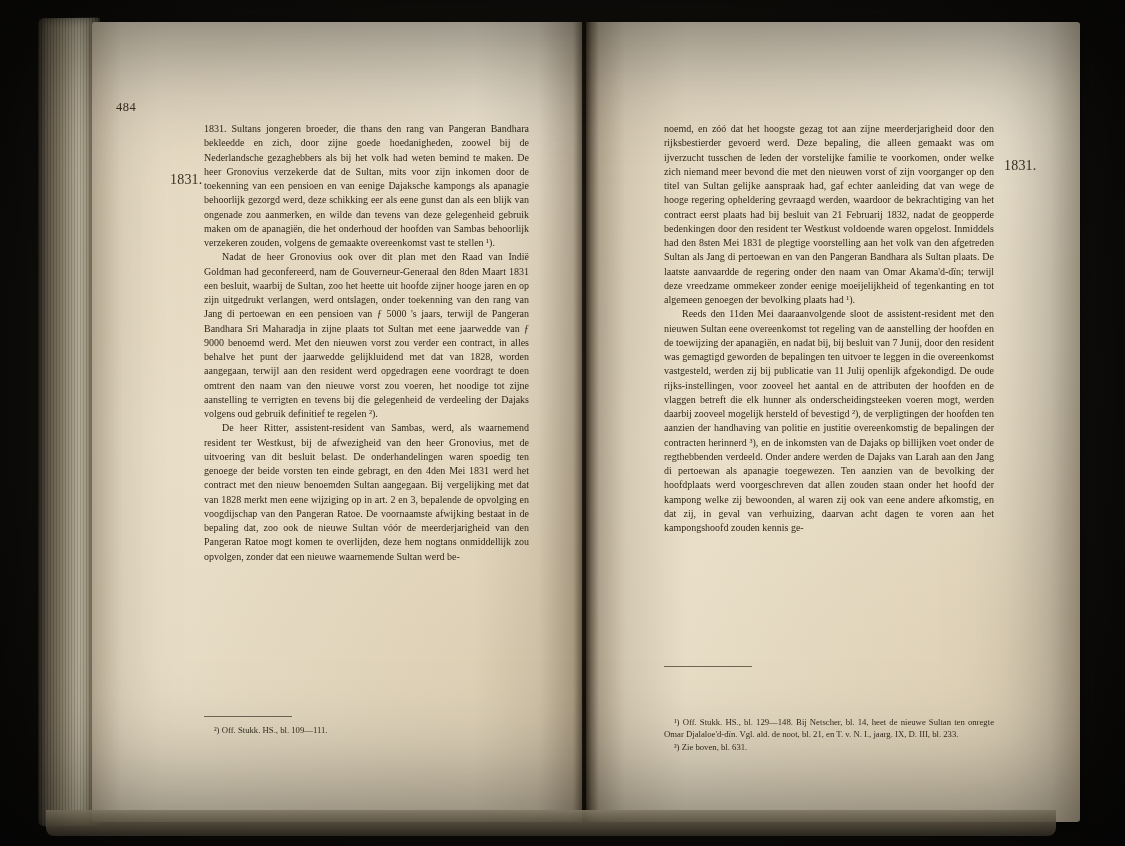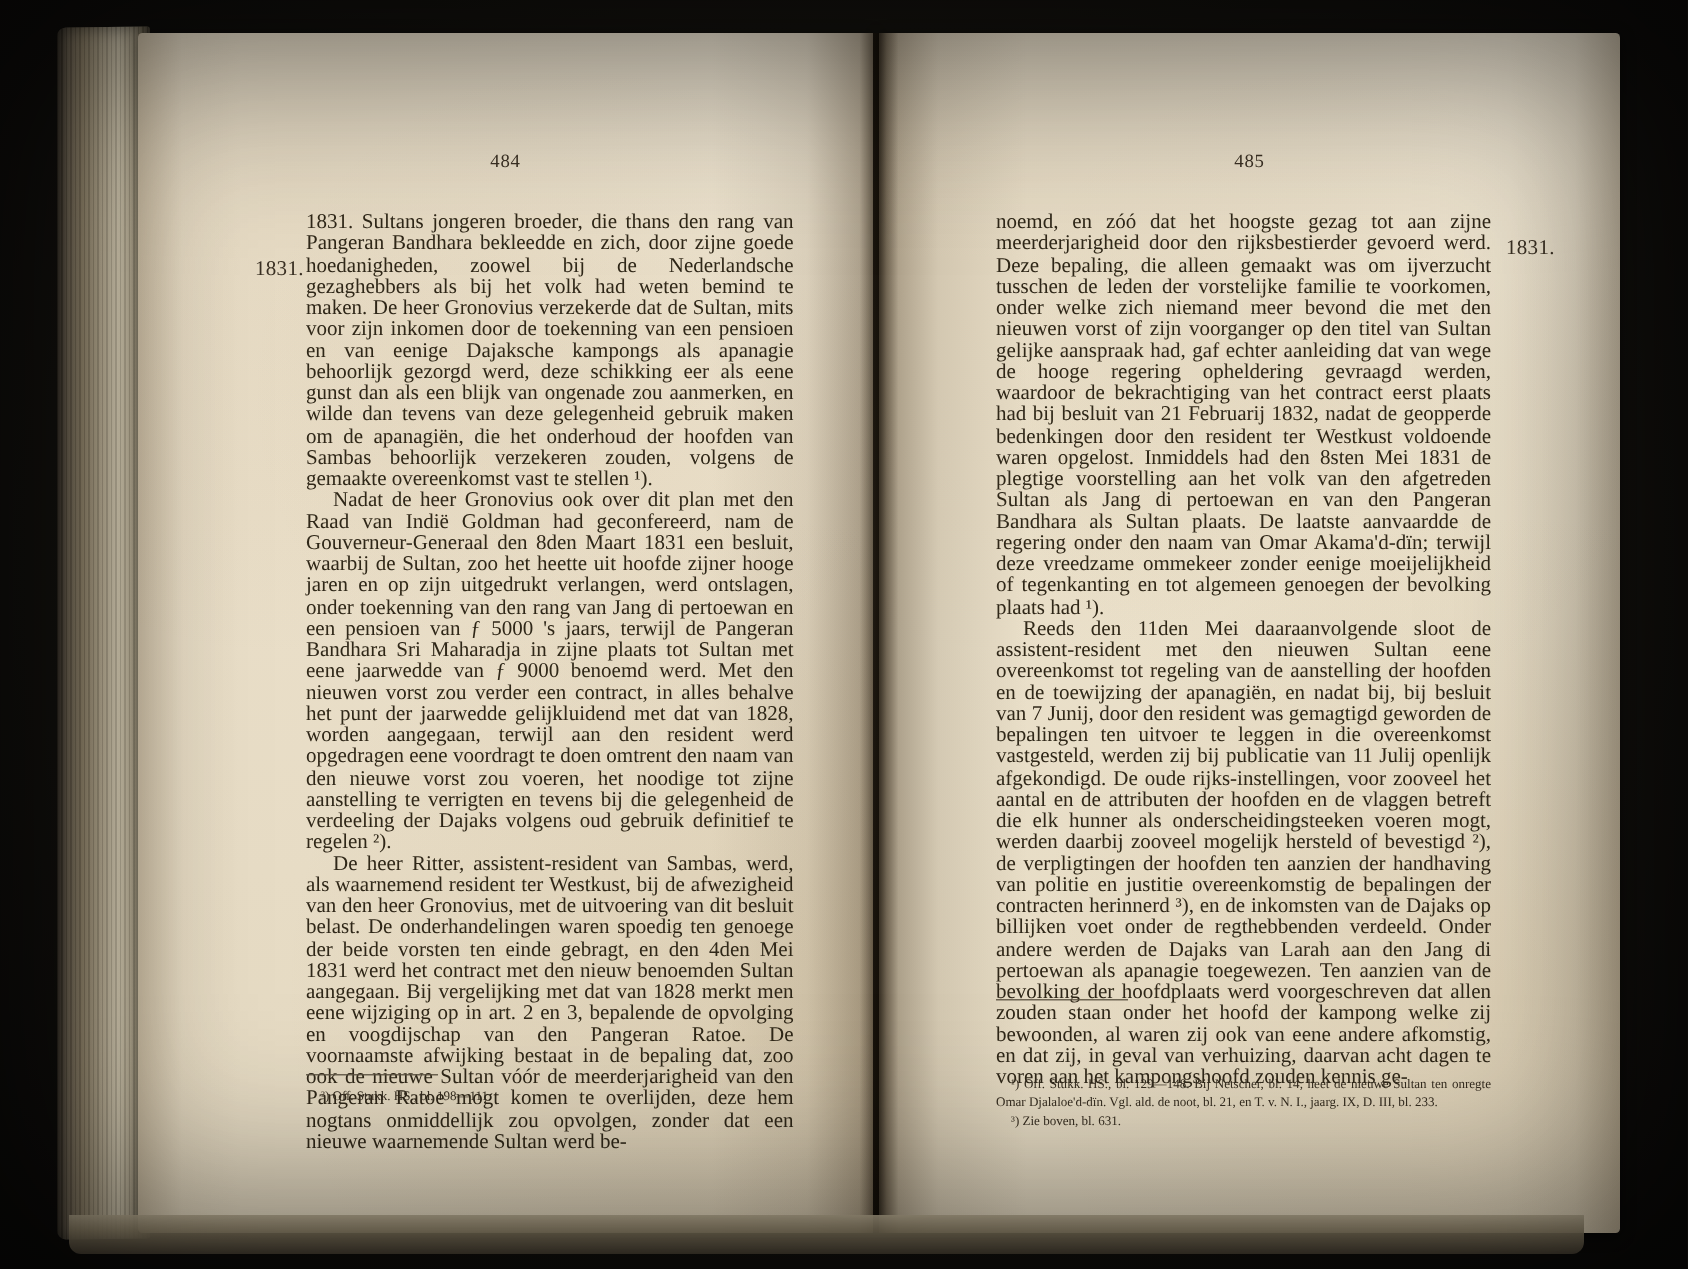--- a/index.html
+++ b/index.html
@@ -128,29 +128,30 @@
     height: 800px;
     color: #2b2419;
   }
   .page-left  { left: 62px;  width: 490px; }
   .page-right { left: 556px; width: 494px; }
 
   .folio {
     position: absolute;
     top: 78px;
     width: 100%;
-    text-align: center;
+    text-align: left;
     font-size: 12.5px;
     letter-spacing: 0.5px;
     color: #3b3124;
+    padding-left: 24px;
   }
   .col {
     position: absolute;
-    top: 120px;
-    font-size: 14px;
+    top: 100px;
+    font-size: 10px;
     line-height: 14.25px;
     text-align: justify;
     text-justify: inter-word;
     color: #2f2718;
     hyphens: manual;
   }
   .page-left .col  { left: 112px; width: 325px; }
   .page-right .col { left: 78px;  width: 330px; }
 
   .year-mark {
@@ -218,26 +219,25 @@
       <div class="year-mark year-left">1831.</div>
 
       <div class="col">
         <p class="noindent">1831. Sultans jongeren broeder, die thans den rang van Pangeran Bandhara bekleedde en zich, door zijne goede hoedanigheden, zoowel bij de Nederlandsche gezaghebbers als bij het volk had weten bemind te maken. De heer Gronovius verzekerde dat de Sultan, mits voor zijn inkomen door de toekenning van een pensioen en van eenige Dajaksche kampongs als apanagie behoorlijk gezorgd werd, deze schikking eer als eene gunst dan als een blijk van ongenade zou aanmerken, en wilde dan tevens van deze gelegenheid gebruik maken om de apanagiën, die het onderhoud der hoofden van Sambas behoorlijk verzekeren zouden, volgens de gemaakte overeenkomst vast te stellen ¹).</p>
         <p>Nadat de heer Gronovius ook over dit plan met den Raad van Indië Goldman had geconfereerd, nam de Gouverneur-Generaal den 8den Maart 1831 een besluit, waarbij de Sultan, zoo het heette uit hoofde zijner hooge jaren en op zijn uitgedrukt verlangen, werd ontslagen, onder toekenning van den rang van Jang di pertoewan en een pensioen van ƒ 5000 's jaars, terwijl de Pangeran Bandhara Sri Maharadja in zijne plaats tot Sultan met eene jaarwedde van ƒ 9000 benoemd werd. Met den nieuwen vorst zou verder een contract, in alles behalve het punt der jaarwedde gelijkluidend met dat van 1828, worden aangegaan, terwijl aan den resident werd opgedragen eene voordragt te doen omtrent den naam van den nieuwe vorst zou voeren, het noodige tot zijne aanstelling te verrigten en tevens bij die gelegenheid de verdeeling der Dajaks volgens oud gebruik definitief te regelen ²).</p>
         <p>De heer Ritter, assistent-resident van Sambas, werd, als waarnemend resident ter Westkust, bij de afwezigheid van den heer Gronovius, met de uitvoering van dit besluit belast. De onderhandelingen waren spoedig ten genoege der beide vorsten ten einde gebragt, en den 4den Mei 1831 werd het contract met den nieuw benoemden Sultan aangegaan. Bij vergelijking met dat van 1828 merkt men eene wijziging op in art. 2 en 3, bepalende de opvolging en voogdijschap van den Pangeran Ratoe. De voornaamste afwijking bestaat in de bepaling dat, zoo ook de nieuwe Sultan vóór de meerderjarigheid van den Pangeran Ratoe mogt komen te overlijden, deze hem nogtans onmiddellijk zou opvolgen, zonder dat een nieuwe waarnemende Sultan werd be-</p>
       </div>
 
       <div class="rule rule-left"></div>
       <div class="footnotes fn-left">
-        <div>²) Off. Stukk. HS., bl. 198—111.</div>
+        <div>²) Off. Stukk. HS., bl. 109—111.</div>
       </div>
     </div>
 
     <div class="page page-right">
-      <div class="folio">485</div>
       <div class="year-mark year-right">1831.</div>
 
       <div class="col">
         <p class="noindent">noemd, en zóó dat het hoogste gezag tot aan zijne meerderjarigheid door den rijksbestierder gevoerd werd. Deze bepaling, die alleen gemaakt was om ijverzucht tusschen de leden der vorstelijke familie te voorkomen, onder welke zich niemand meer bevond die met den nieuwen vorst of zijn voorganger op den titel van Sultan gelijke aanspraak had, gaf echter aanleiding dat van wege de hooge regering opheldering gevraagd werden, waardoor de bekrachtiging van het contract eerst plaats had bij besluit van 21 Februarij 1832, nadat de geopperde bedenkingen door den resident ter Westkust voldoende waren opgelost. Inmiddels had den 8sten Mei 1831 de plegtige voorstelling aan het volk van den afgetreden Sultan als Jang di pertoewan en van den Pangeran Bandhara als Sultan plaats. De laatste aanvaardde de regering onder den naam van Omar Akama'd-dïn; terwijl deze vreedzame ommekeer zonder eenige moeijelijkheid of tegenkanting en tot algemeen genoegen der bevolking plaats had ¹).</p>
         <p>Reeds den 11den Mei daaraanvolgende sloot de assistent-resident met den nieuwen Sultan eene overeenkomst tot regeling van de aanstelling der hoofden en de toewijzing der apanagiën, en nadat bij, bij besluit van 7 Junij, door den resident was gemagtigd geworden de bepalingen ten uitvoer te leggen in die overeenkomst vastgesteld, werden zij bij publicatie van 11 Julij openlijk afgekondigd. De oude rijks-instellingen, voor zooveel het aantal en de attributen der hoofden en de vlaggen betreft die elk hunner als onderscheidingsteeken voeren mogt, werden daarbij zooveel mogelijk hersteld of bevestigd ²), de verpligtingen der hoofden ten aanzien der handhaving van politie en justitie overeenkomstig de bepalingen der contracten herinnerd ³), en de inkomsten van de Dajaks op billijken voet onder de regthebbenden verdeeld. Onder andere werden de Dajaks van Larah aan den Jang di pertoewan als apanagie toegewezen. Ten aanzien van de bevolking der hoofdplaats werd voorgeschreven dat allen zouden staan onder het hoofd der kampong welke zij bewoonden, al waren zij ook van eene andere afkomstig, en dat zij, in geval van verhuizing, daarvan acht dagen te voren aan het kampongshoofd zouden kennis ge-</p>
       </div>
 
       <div class="rule rule-right"></div>
       <div class="footnotes fn-right">
         <div>¹) Off. Stukk. HS., bl. 129—148. Bij Netscher, bl. 14, heet de nieuwe Sultan ten onregte Omar Djalaloe'd-dïn. Vgl. ald. de noot, bl. 21, en T. v. N. I., jaarg. IX, D. III, bl. 233.</div>

